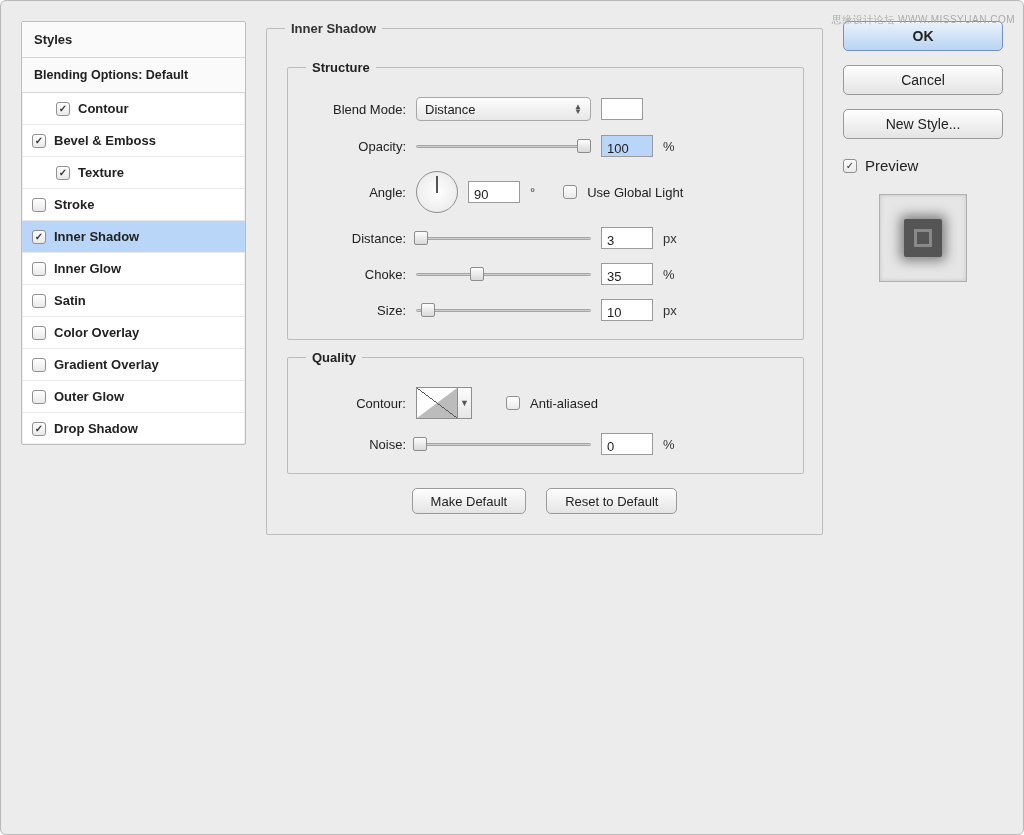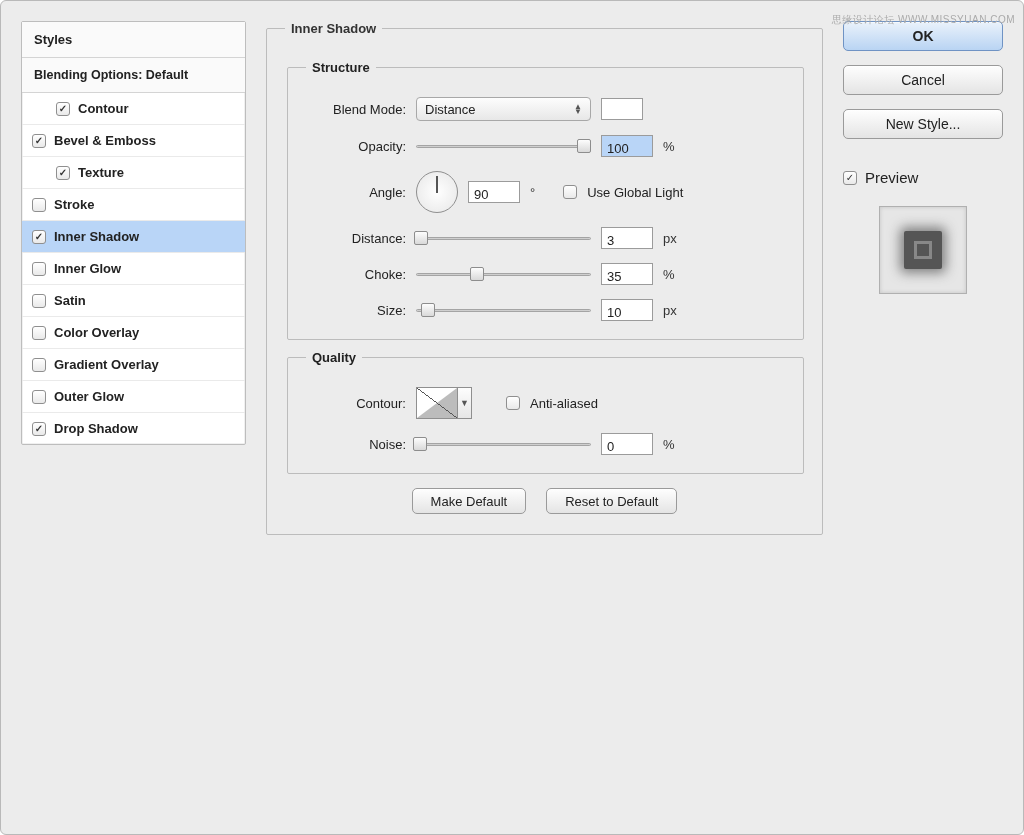--- a/index.html
+++ b/index.html
@@ -202,21 +202,21 @@
   .rightcol {
     width: 160px;
     display:flex; flex-direction:column; gap:14px; align-items:flex-start;
   }
   .rightcol .btn { width:100%; height:30px; font-size:14px; }
   .btn.default {
     background: linear-gradient(#eaf2fb,#b9d4f3);
     border-color:#6f93c4;
     font-weight:bold;
   }
-  .preview-row { display:flex; align-items:center; gap:8px; margin-top:16px; font-size:15px;}
+  .preview-row { display:flex; align-items:center; gap:8px; margin-top:4px; font-size:15px;}
   .preview-box {
     width:88px; height:88px; border:1px solid #b0b0b0; background:#e6e6e6;
     display:flex; align-items:center; justify-content:center;
     box-shadow: inset 0 0 4px rgba(0,0,0,.15);
     align-self:center; margin-top:6px;
   }
   .preview-inner {
     width:38px; height:38px;
     background:#555; border-radius:2px;
     box-shadow: 0 0 12px 4px rgba(60,60,60,.6);

